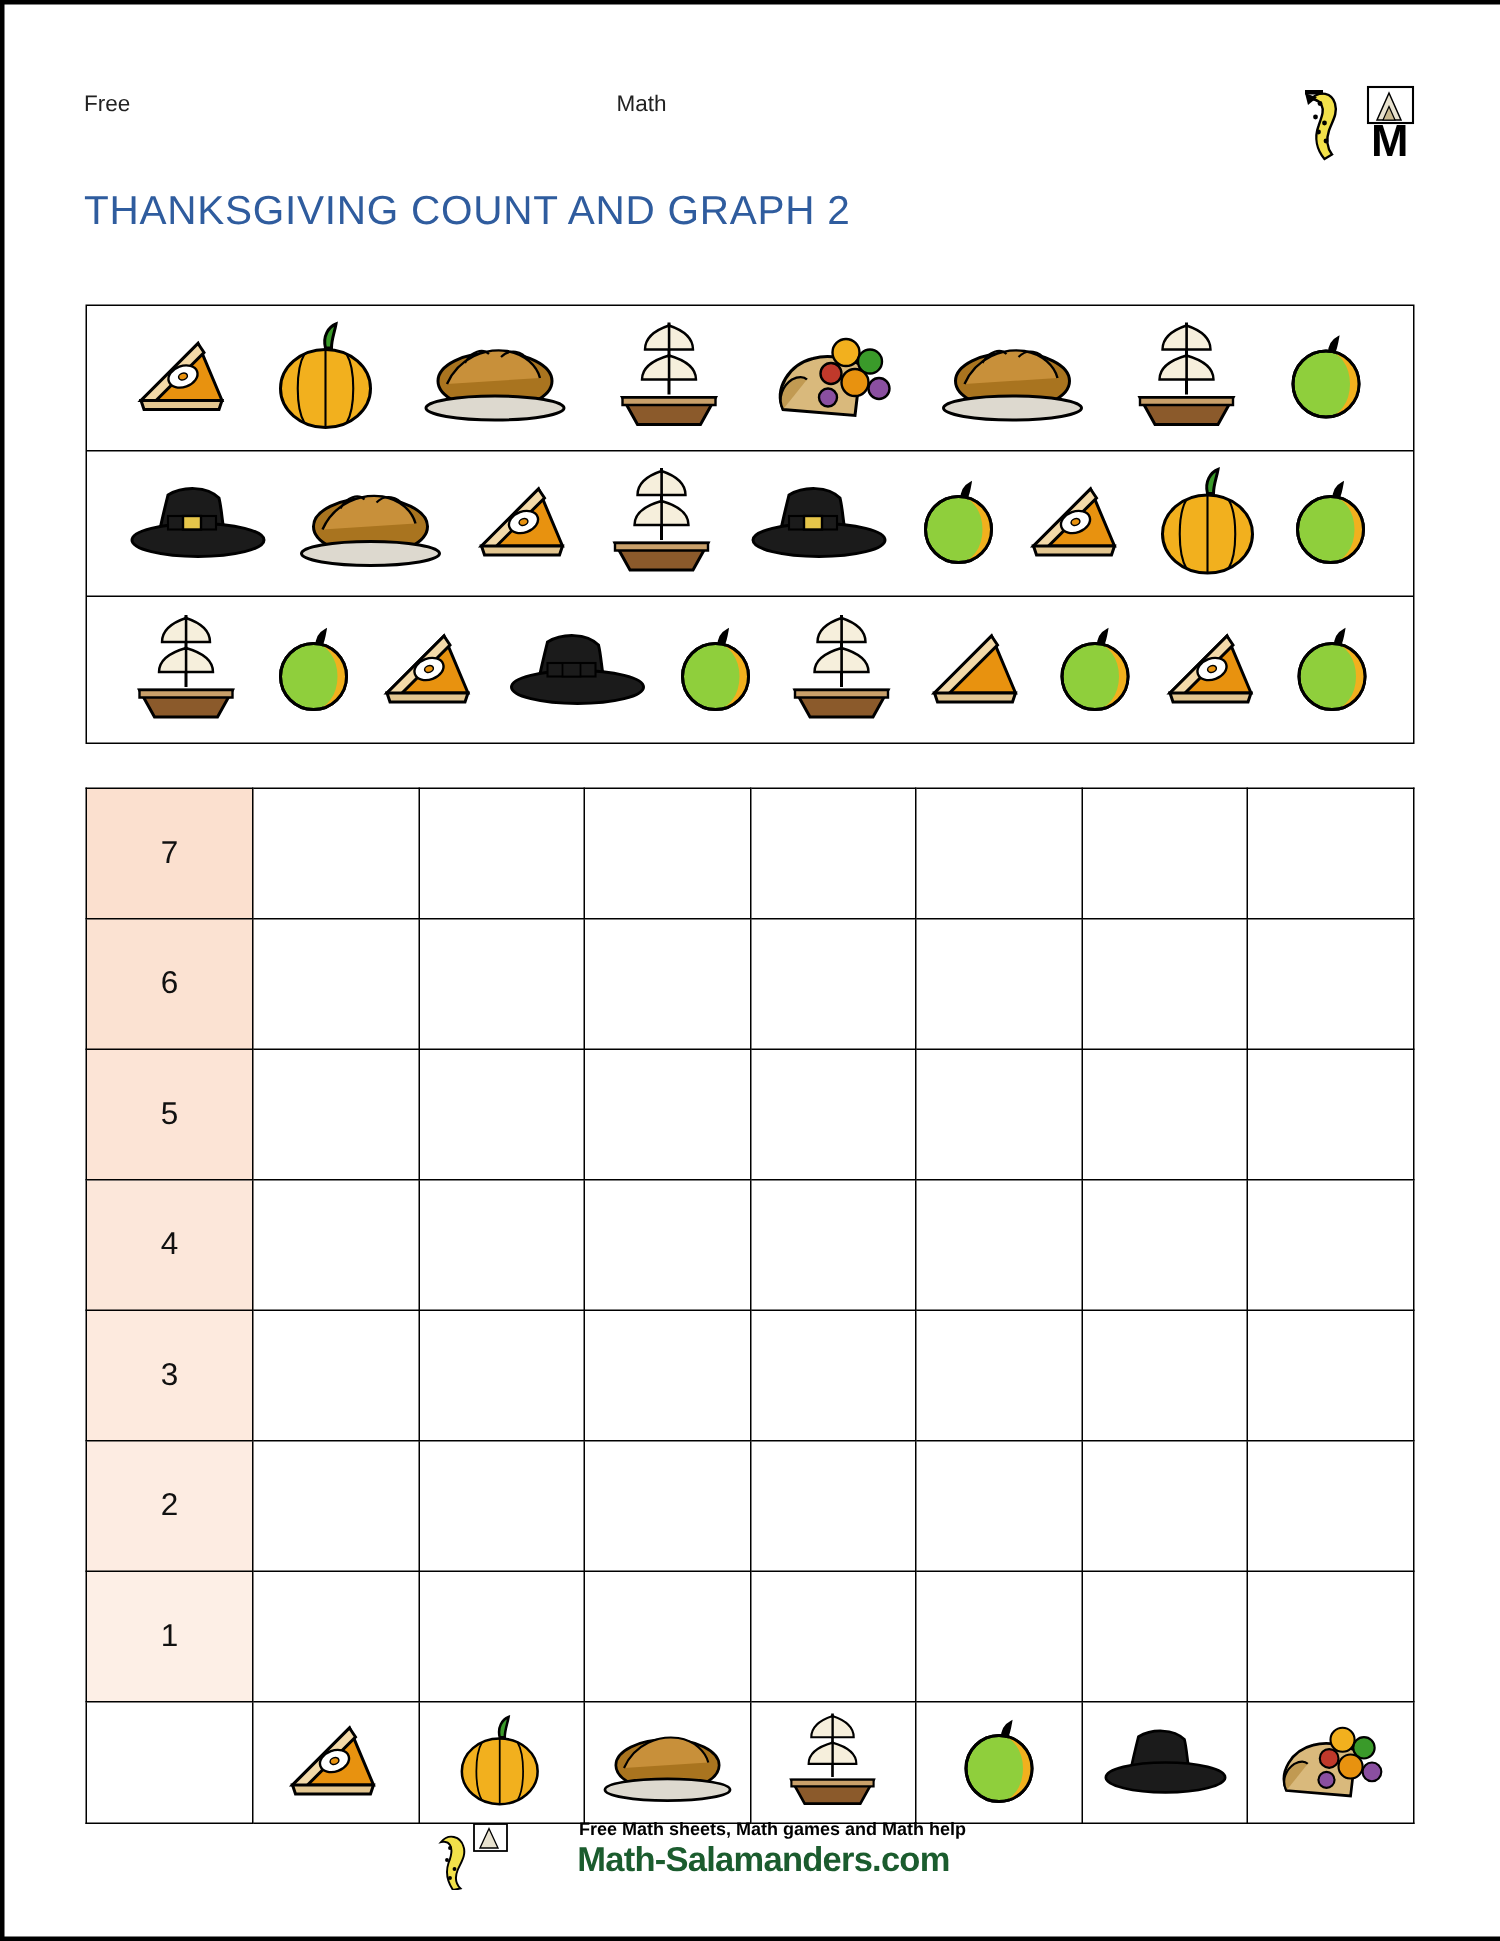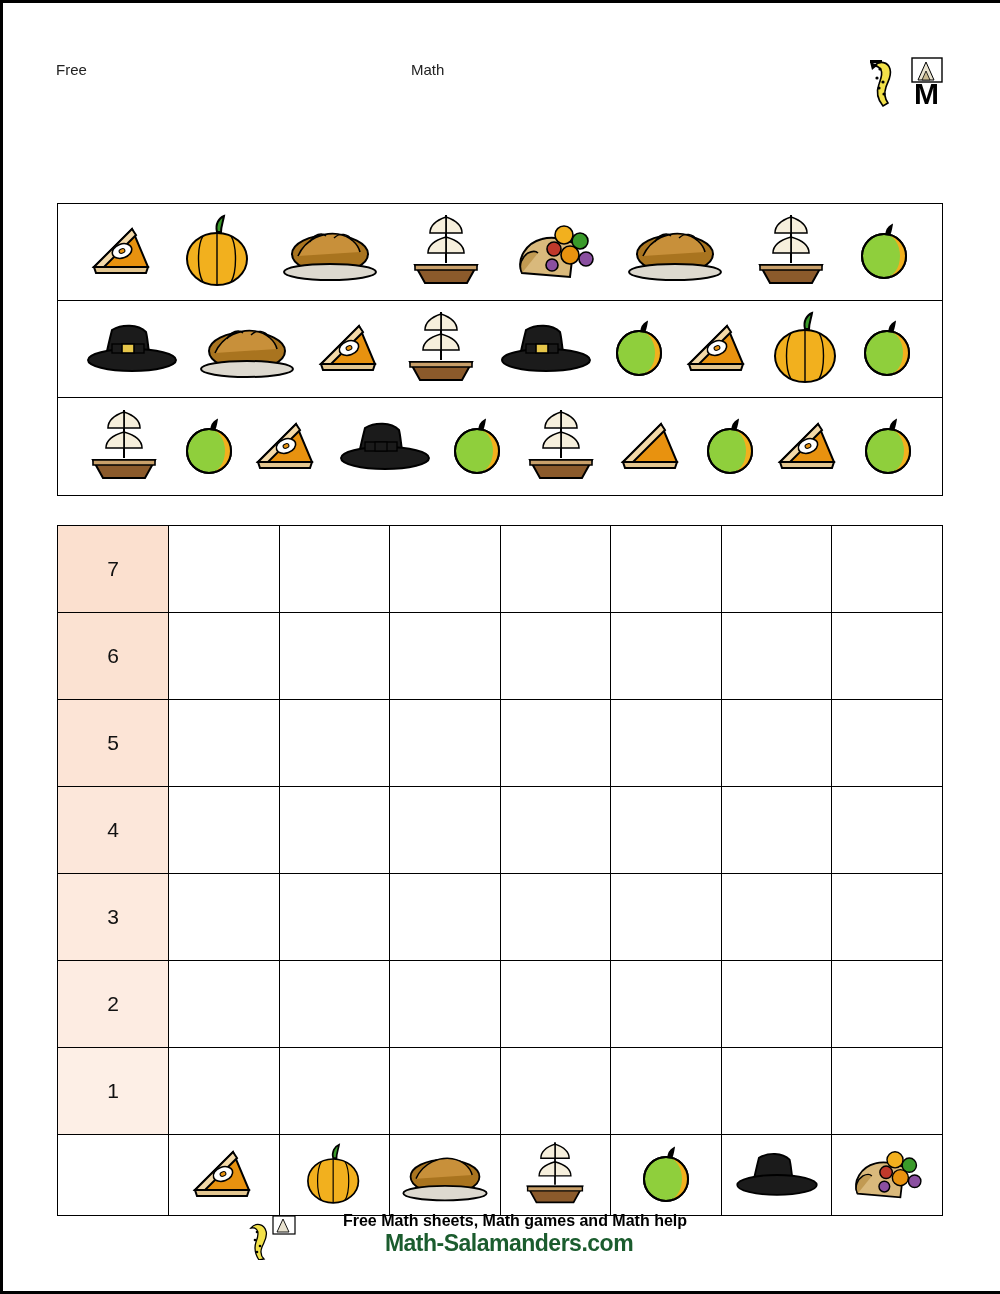--- a/index.html
+++ b/index.html
@@ -144,21 +144,21 @@
 
   
   .footer {
     position: absolute;
     left: 0;
     right: 0;
     top: 1212px;
     text-align: center;
   }
   .footer .tagline {
-    font-size: 16px;
+    font-size: 12px;
     font-weight: bold;
     color: #000;
     margin-left: 30px;
   }
   .footer .wordmark {
     font-size: 23px;
     font-weight: bold;
     color: #1b5c2e;
     letter-spacing: -0.5px;
     margin-left: 18px;
@@ -208,20 +208,21 @@
       <g>
         <rect x="56" y="6" width="30" height="24" fill="#fff" stroke="#000" stroke-width="1.4"></rect>
         <path d="M62 28 l8 -18 l8 18 z" fill="#e8e2cf" stroke="#000" stroke-width="1"></path>
         <path d="M66 28 l4 -9 l4 9 z" fill="#c9b98f" stroke="#000" stroke-width="0.8"></path>
       </g>
 
       <text x="58" y="52" font-family="Liberation Sans, sans-serif" font-size="30" font-weight="bold" fill="#000">M</text>
     </svg>
   </div>
 
+  <div class="title">THANKSGIVING COUNT AND GRAPH 2</div>
 
   <div class="strip">
 
     <div class="strip-row">
       <span class="item">
         <svg width="74" height="62" viewBox="0 0 74 62" class="icon-svg">
           <path d="M8 46 L46 8 L62 46 Z" fill="#e8920f" stroke="#000" stroke-width="2"></path>
           <path d="M8 46 L46 8 L50 14 L14 50 Z" fill="#f3d9a8" stroke="#000" stroke-width="2"></path>
           <path d="M8 46 L62 46 L60 52 L10 52 Z" fill="#e3c690" stroke="#000" stroke-width="2"></path>
           <ellipse cx="36" cy="30" rx="10" ry="7" fill="#fff" stroke="#000" stroke-width="1.6" transform="rotate(-20 36 30)"></ellipse>

